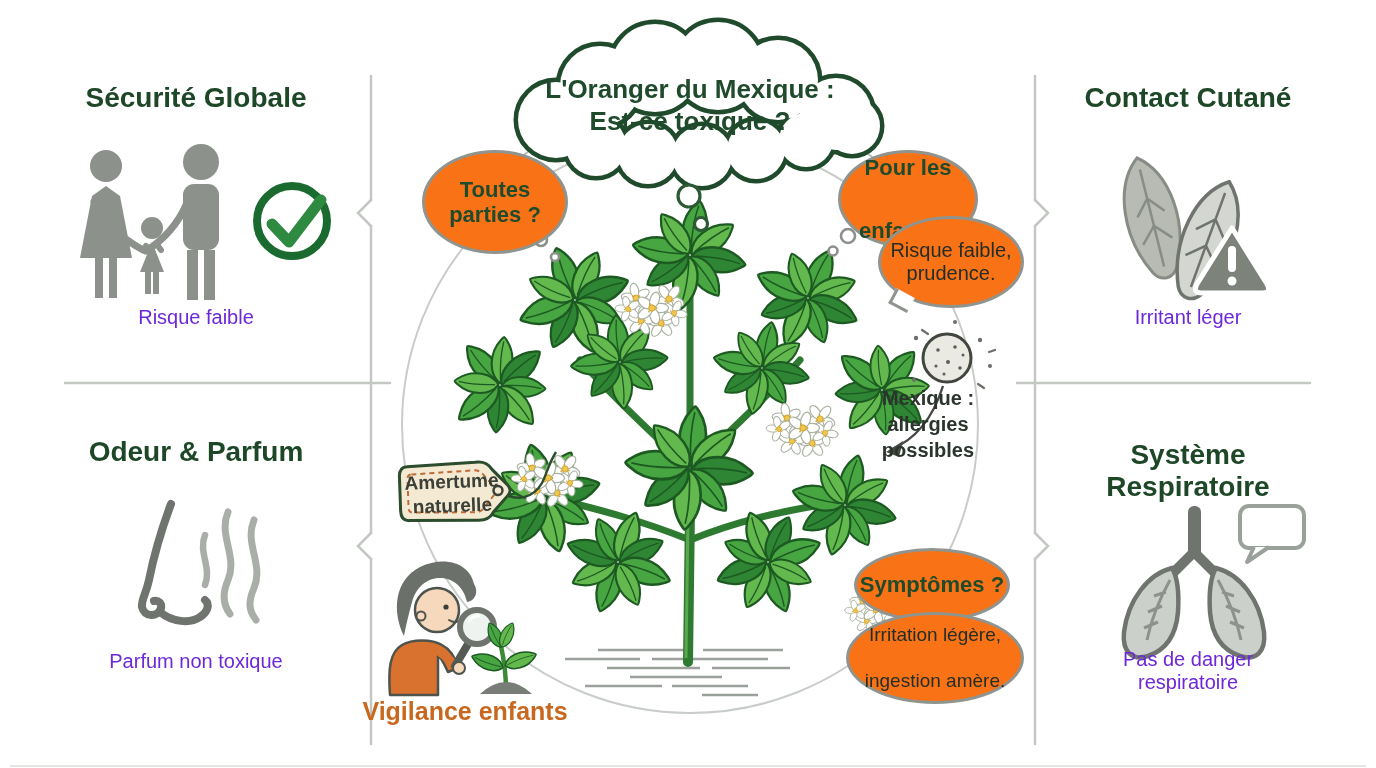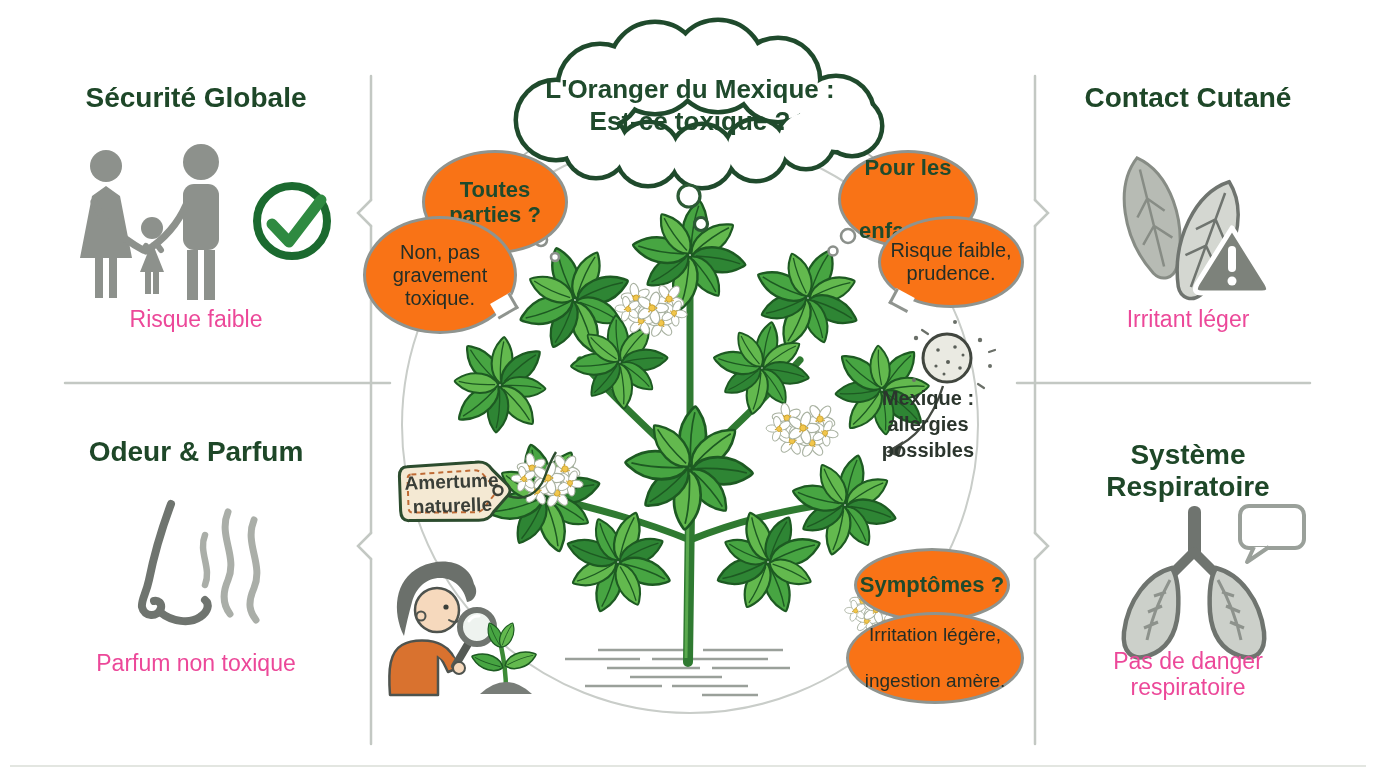--- a/index.html
+++ b/index.html
@@ -1,21 +1,21 @@
 <!DOCTYPE html>
 <html><head>
 <meta charset="utf-8">
 <style>
   html,body{margin:0;padding:0;background:#ffffff;}
   #canvas{position:relative;width:1376px;height:768px;background:#ffffff;overflow:hidden;
           font-family:"Liberation Sans","DejaVu Sans",sans-serif;}
   #scene{position:absolute;left:0;top:0;z-index:1;}
   .txt{position:absolute;z-index:3;text-align:center;}
   .heading{font-weight:bold;font-size:28px;color:#1e4728;line-height:1.15;}
-  .caption{font-size:23px;color:#ec4899;line-height:1.15;}
+  .caption{font-size:20px;color:#6d28d9;line-height:1.15;}
   .title{font-weight:bold;font-size:26px;color:#1f4a2c;line-height:1.22;}
   .bubble{position:absolute;z-index:3;background:#f97316;border:3.5px solid #8f948f;border-radius:50%;
           display:flex;flex-direction:column;align-items:center;justify-content:center;
           text-align:center;line-height:1.15;}
   .q{font-weight:bold;font-size:22px;color:#1f4a2c;}
   .a{font-size:20px;color:#242e26;}
   .tail-r::after{content:"";position:absolute;right:-2px;bottom:16px;width:20px;height:15px;background:#fff;
           border-right:3.5px solid #8f948f;border-bottom:3.5px solid #8f948f;transform:rotate(-30deg);}
   .tail-l::after{content:"";position:absolute;left:10px;bottom:-4px;width:18px;height:14px;background:#fff;
           border-left:3.5px solid #8f948f;border-bottom:3.5px solid #8f948f;transform:rotate(28deg);}
@@ -272,25 +272,20 @@
 </div>
 <div class="txt caption" style="left:1030px;top:648px;width:316px;">
   <div>Pas de danger</div>
   <div>respiratoire</div>
 </div>
 
 <div class="bubble q" style="left:422px;top:150px;width:140px;height:98px;">
   <div>Toutes</div>
   <div>parties ?</div>
 </div>
-<div class="bubble a tail-r" style="left:363px;top:216px;width:148px;height:112px;">
-  <div>Non, pas</div>
-  <div>gravement</div>
-  <div>toxique.</div>
-</div>
 <div class="bubble q" style="left:838px;top:150px;width:134px;height:92px;gap:37px;">
   <div>Pour les</div>
   <div>enfants ?</div>
 </div>
 <div class="bubble a tail-l" style="left:878px;top:216px;width:140px;height:86px;">
   <div>Risque faible,</div>
   <div>prudence.</div>
 </div>
 <div class="bubble q" style="left:854px;top:548px;width:150px;height:68px;">
   <div>Symptômes ?</div>
@@ -302,16 +297,17 @@
 
 <div class="txt pollen-label" style="left:866px;top:385px;width:124px;">
   <div>Mexique :</div>
   <div>allergies</div>
   <div>possibles</div>
 </div>
 <div class="txt tag-label" style="left:402px;top:470px;width:100px;">
   <div>Amertume</div>
   <div>naturelle</div>
 </div>
+<div class="txt vigilance" style="left:340px;top:697px;width:250px;">Vigilance enfants</div>
 
 <div class="bottom-edge"></div>
 
 </div>
 
 </body></html>

